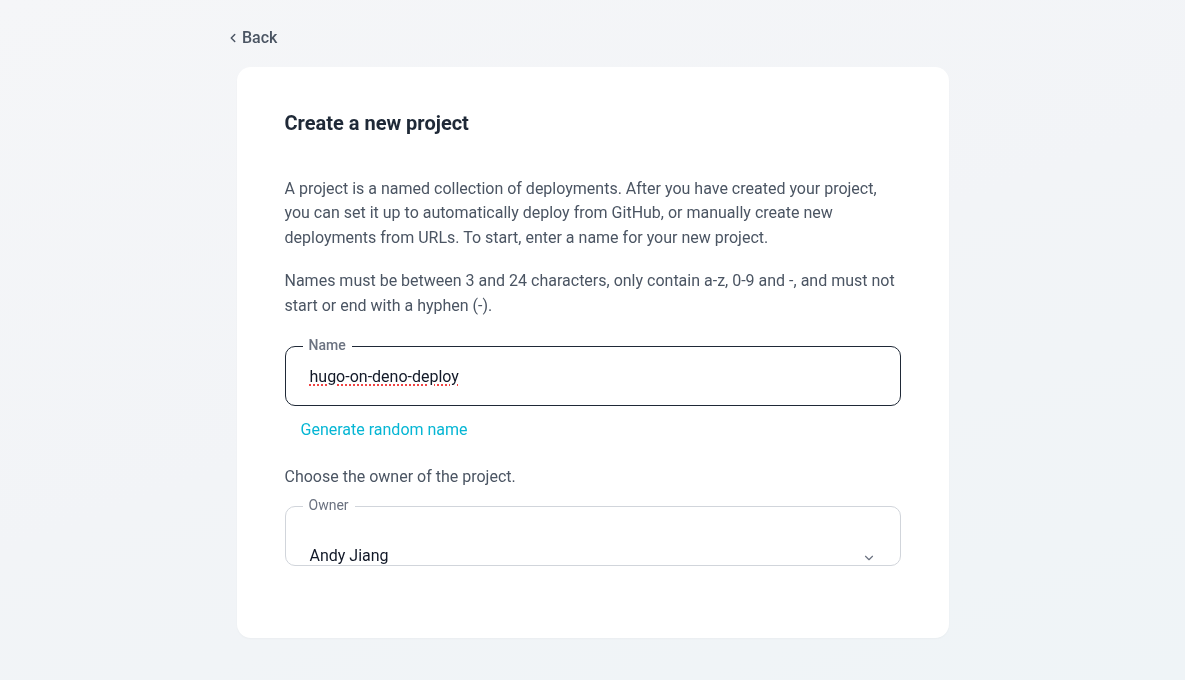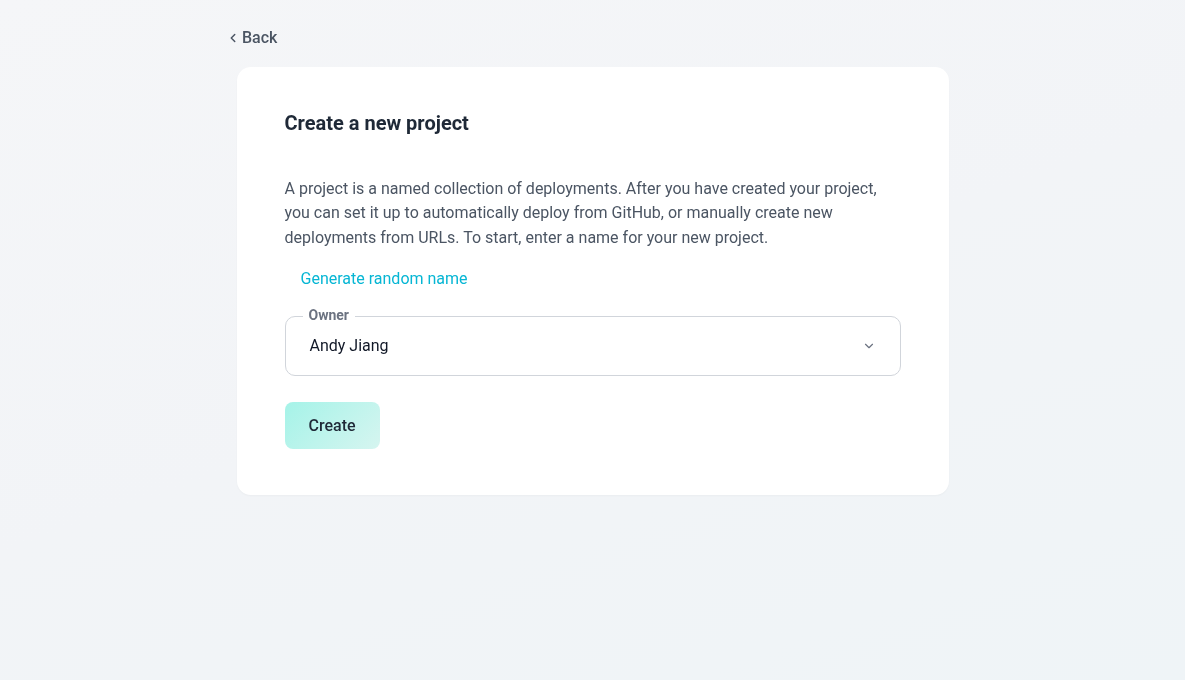--- a/index.html
+++ b/index.html
@@ -126,33 +126,33 @@
     }
     
     .select-field-label {
       position: absolute;
       top: -9px;
       left: 18px;
       background: #ffffff;
       padding: 0 6px;
       font-size: 14px;
       color: #6b7280;
-      font-weight: 700;
+      font-weight: 400;
     }
     
     .select-display {
       width: 100%;
       height: 60px;
       border: 1px solid #d1d5db;
       border-radius: 10px;
       padding: 0 24px;
       font-size: 16px;
       color: #111827;
       display: flex;
-      align-items: center;
+      align-items: flex-end;
       justify-content: space-between;
       cursor: pointer;
     }
     
     .select-display svg {
       width: 14px;
       height: 14px;
       color: #6b7280;
     }
     
@@ -177,30 +177,37 @@
       <polyline points="15 18 9 12 15 6"></polyline>
     </svg>
     <span>Back</span>
   </a>
   
   <div class="card">
     <h1 class="title">Create a new project</h1>
     
     <p class="description">A project is a named collection of deployments. After you have created your project, you can set it up to automatically deploy from GitHub, or manually create new deployments from URLs. To start, enter a name for your new project.</p>
     
-    
+    <p class="constraint">Names must be between 3 and 24 characters, only contain a-z, 0-9 and -, and must not start or end with a hyphen (-).</p>
+    
+    <div class="field-wrapper">
+      <label class="field-label">Name</label>
+      <div class="input-display">
+        <span class="spellcheck-underline">hugo-on-deno-deploy</span>
+      </div>
+    </div>
     
     <a class="random-link">Generate random name</a>
     
+    <p class="owner-label">Choose the owner of the project.</p>
     
     <div class="select-wrapper">
       <label class="select-field-label">Owner</label>
       <div class="select-display">
         <span>Andy Jiang</span>
         <svg viewBox="0 0 24 24" fill="none" stroke="currentColor" stroke-width="2" stroke-linecap="round" stroke-linejoin="round">
           <polyline points="6 9 12 15 18 9"></polyline>
         </svg>
       </div>
     </div>
     
-    <button class="create-button">Create</button>
   </div>
 </div>
 
 </body></html>

